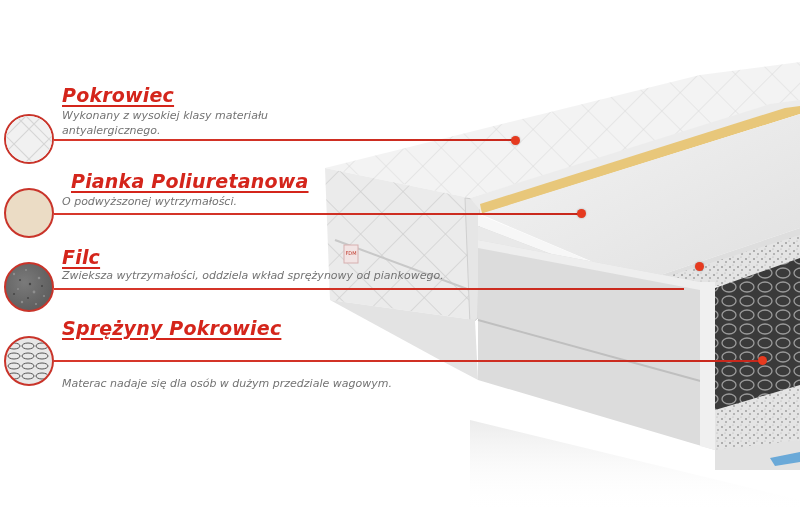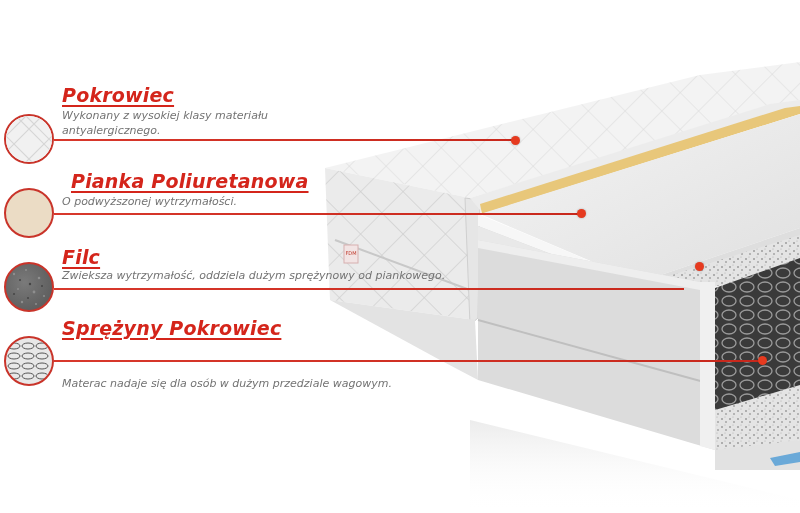--- a/index.html
+++ b/index.html
@@ -127,21 +127,21 @@
           <g fill="#454545">
             <circle cx="14" cy="16" r="1"></circle>
             <circle cx="24" cy="20" r="1.2"></circle>
             <circle cx="36" cy="22" r="1"></circle>
             <circle cx="22" cy="34" r="1"></circle>
             <circle cx="8" cy="30" r="1"></circle>
           </g>
         </svg>
     </div>
     <div class="title" style="top:246px;">Filc</div>
-    <div class="desc" style="top:268px;">Zwieksza wytrzymałość, oddziela dużym sprężynowy od piankowego.</div>
+    <div class="desc" style="top:268px;">Zwieksza wytrzymałości, oddziela wkład sprężynowy od piankowego.</div>
     <div class="line" style="left:54px; top:288px; width:630px;"></div>
     <div class="dot" style="left:695px; top:262px;"></div>
   </div>
 
   <div class="item">
     <div class="circle" style="top:336px; background:#e8e8e8;">
       <svg width="46" height="46">
           <g fill="none" stroke="#555" stroke-width="1">
             <ellipse cx="8" cy="8" rx="6" ry="3"></ellipse>
             <ellipse cx="22" cy="8" rx="6" ry="3"></ellipse>

